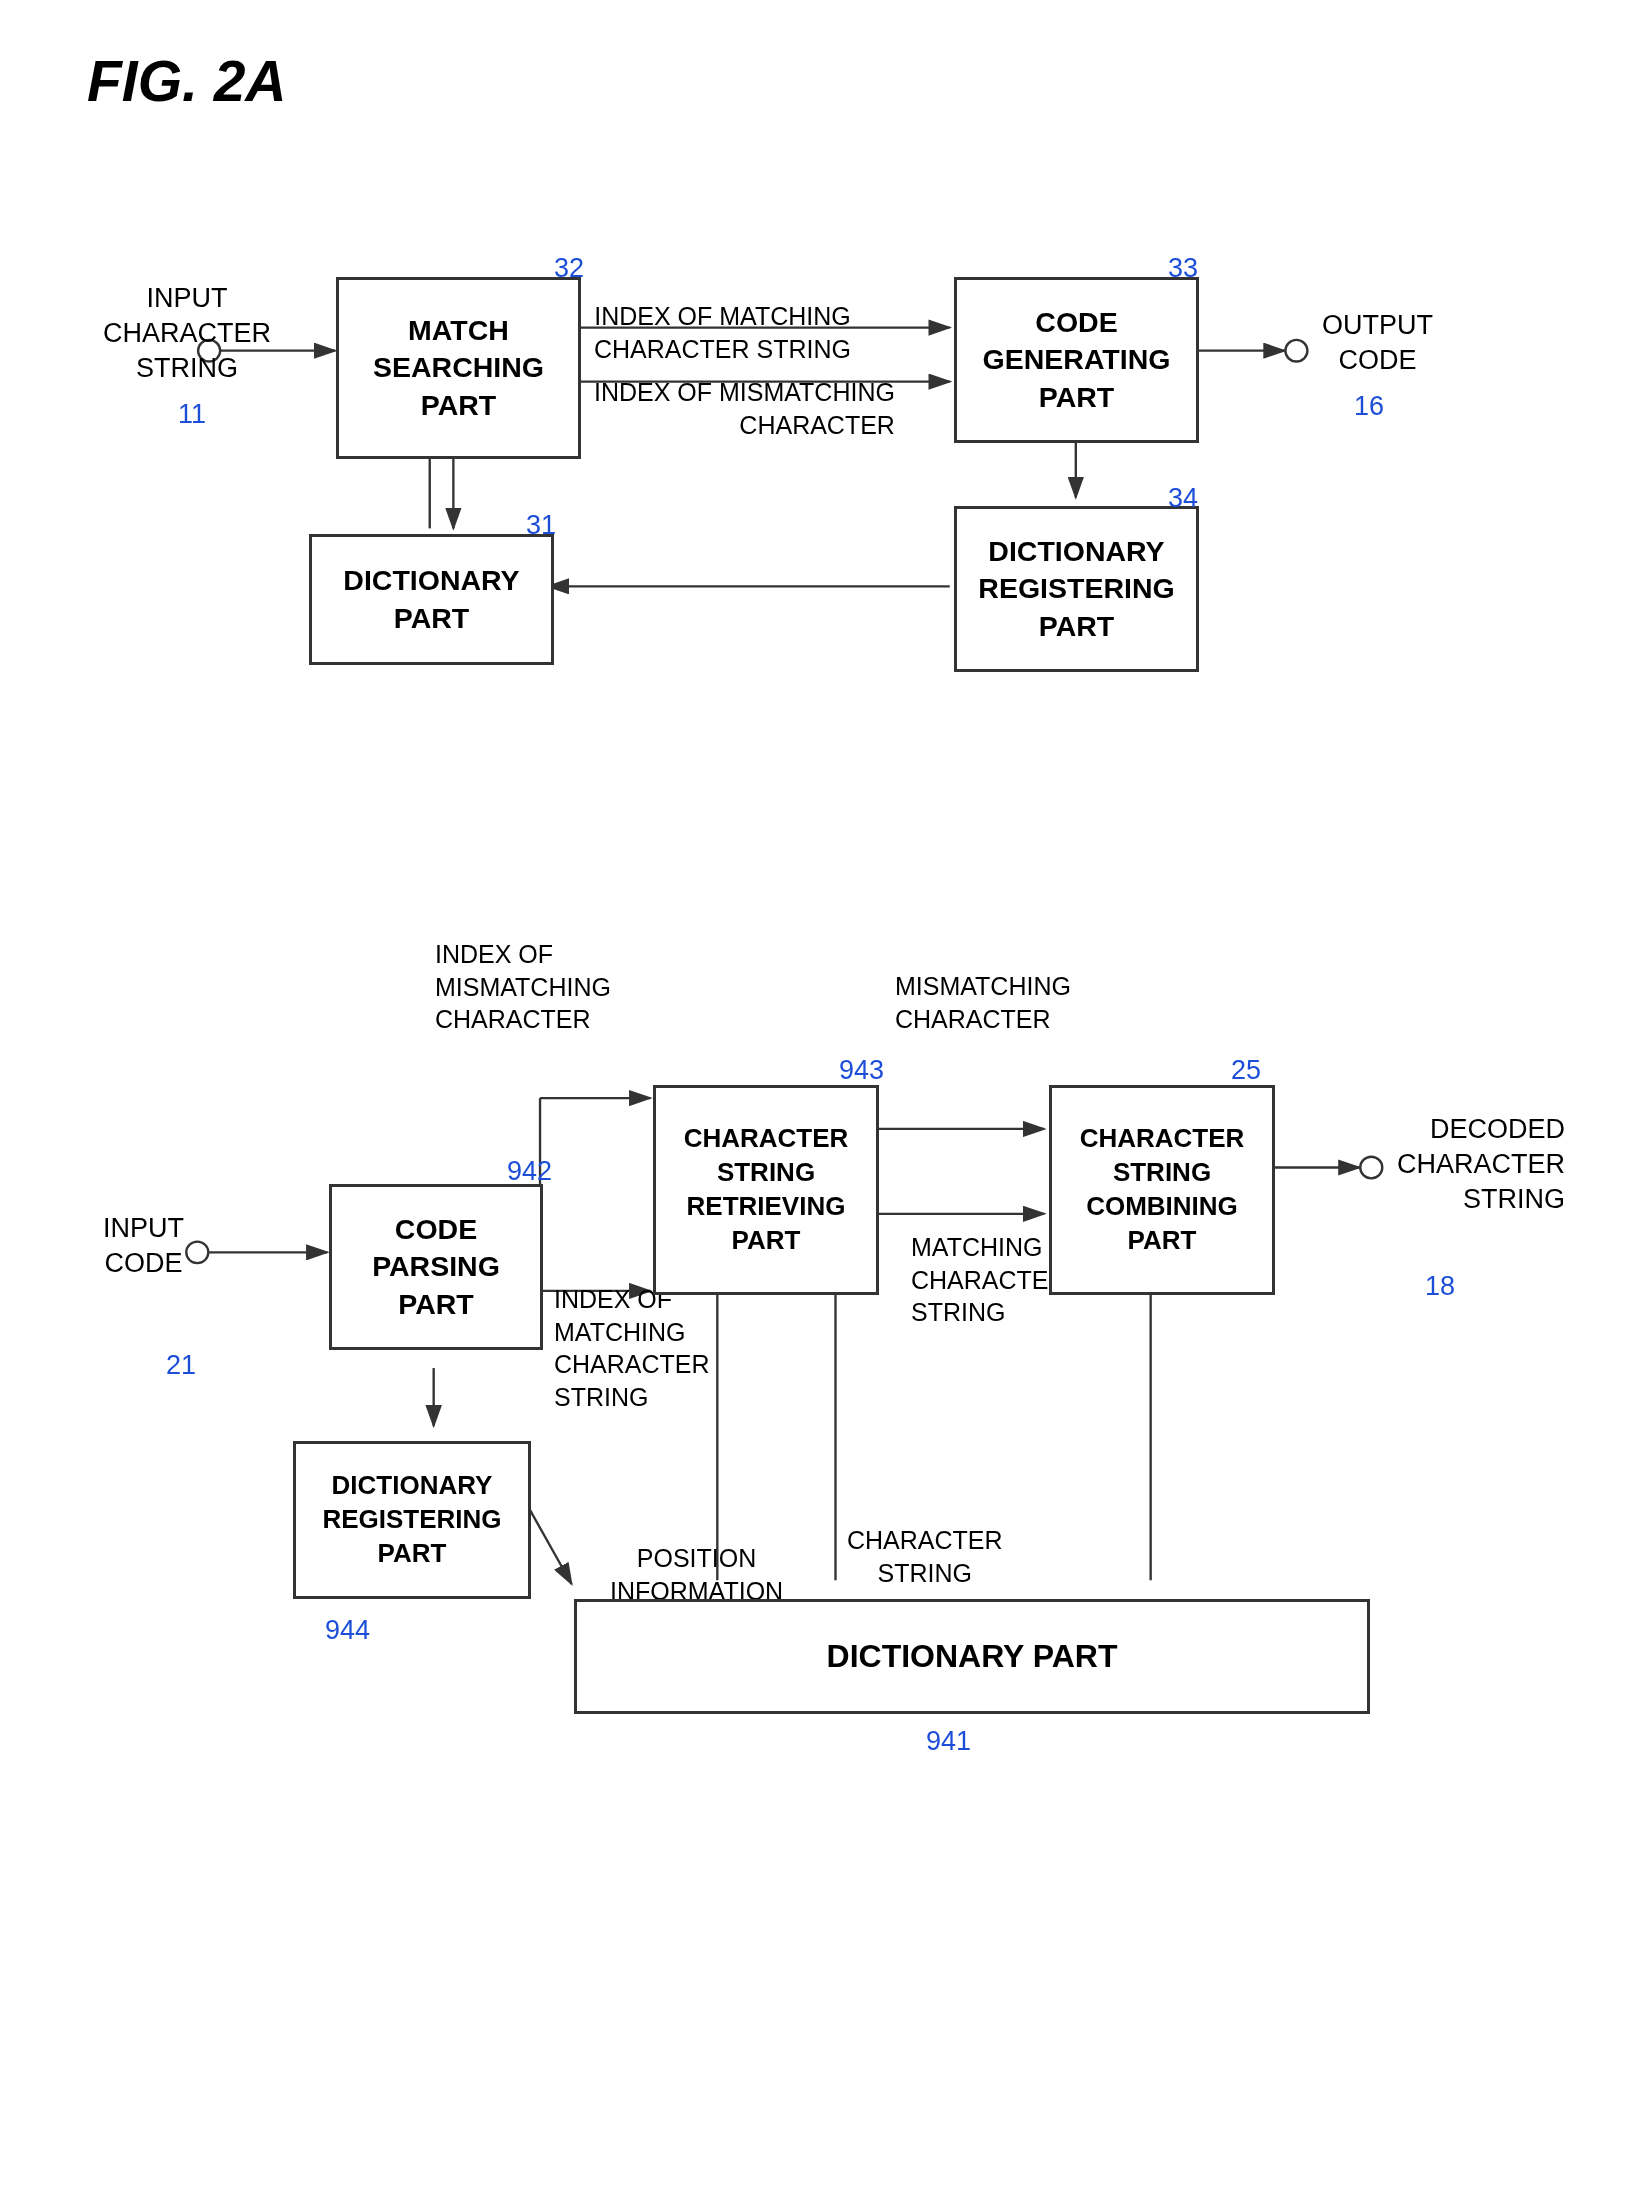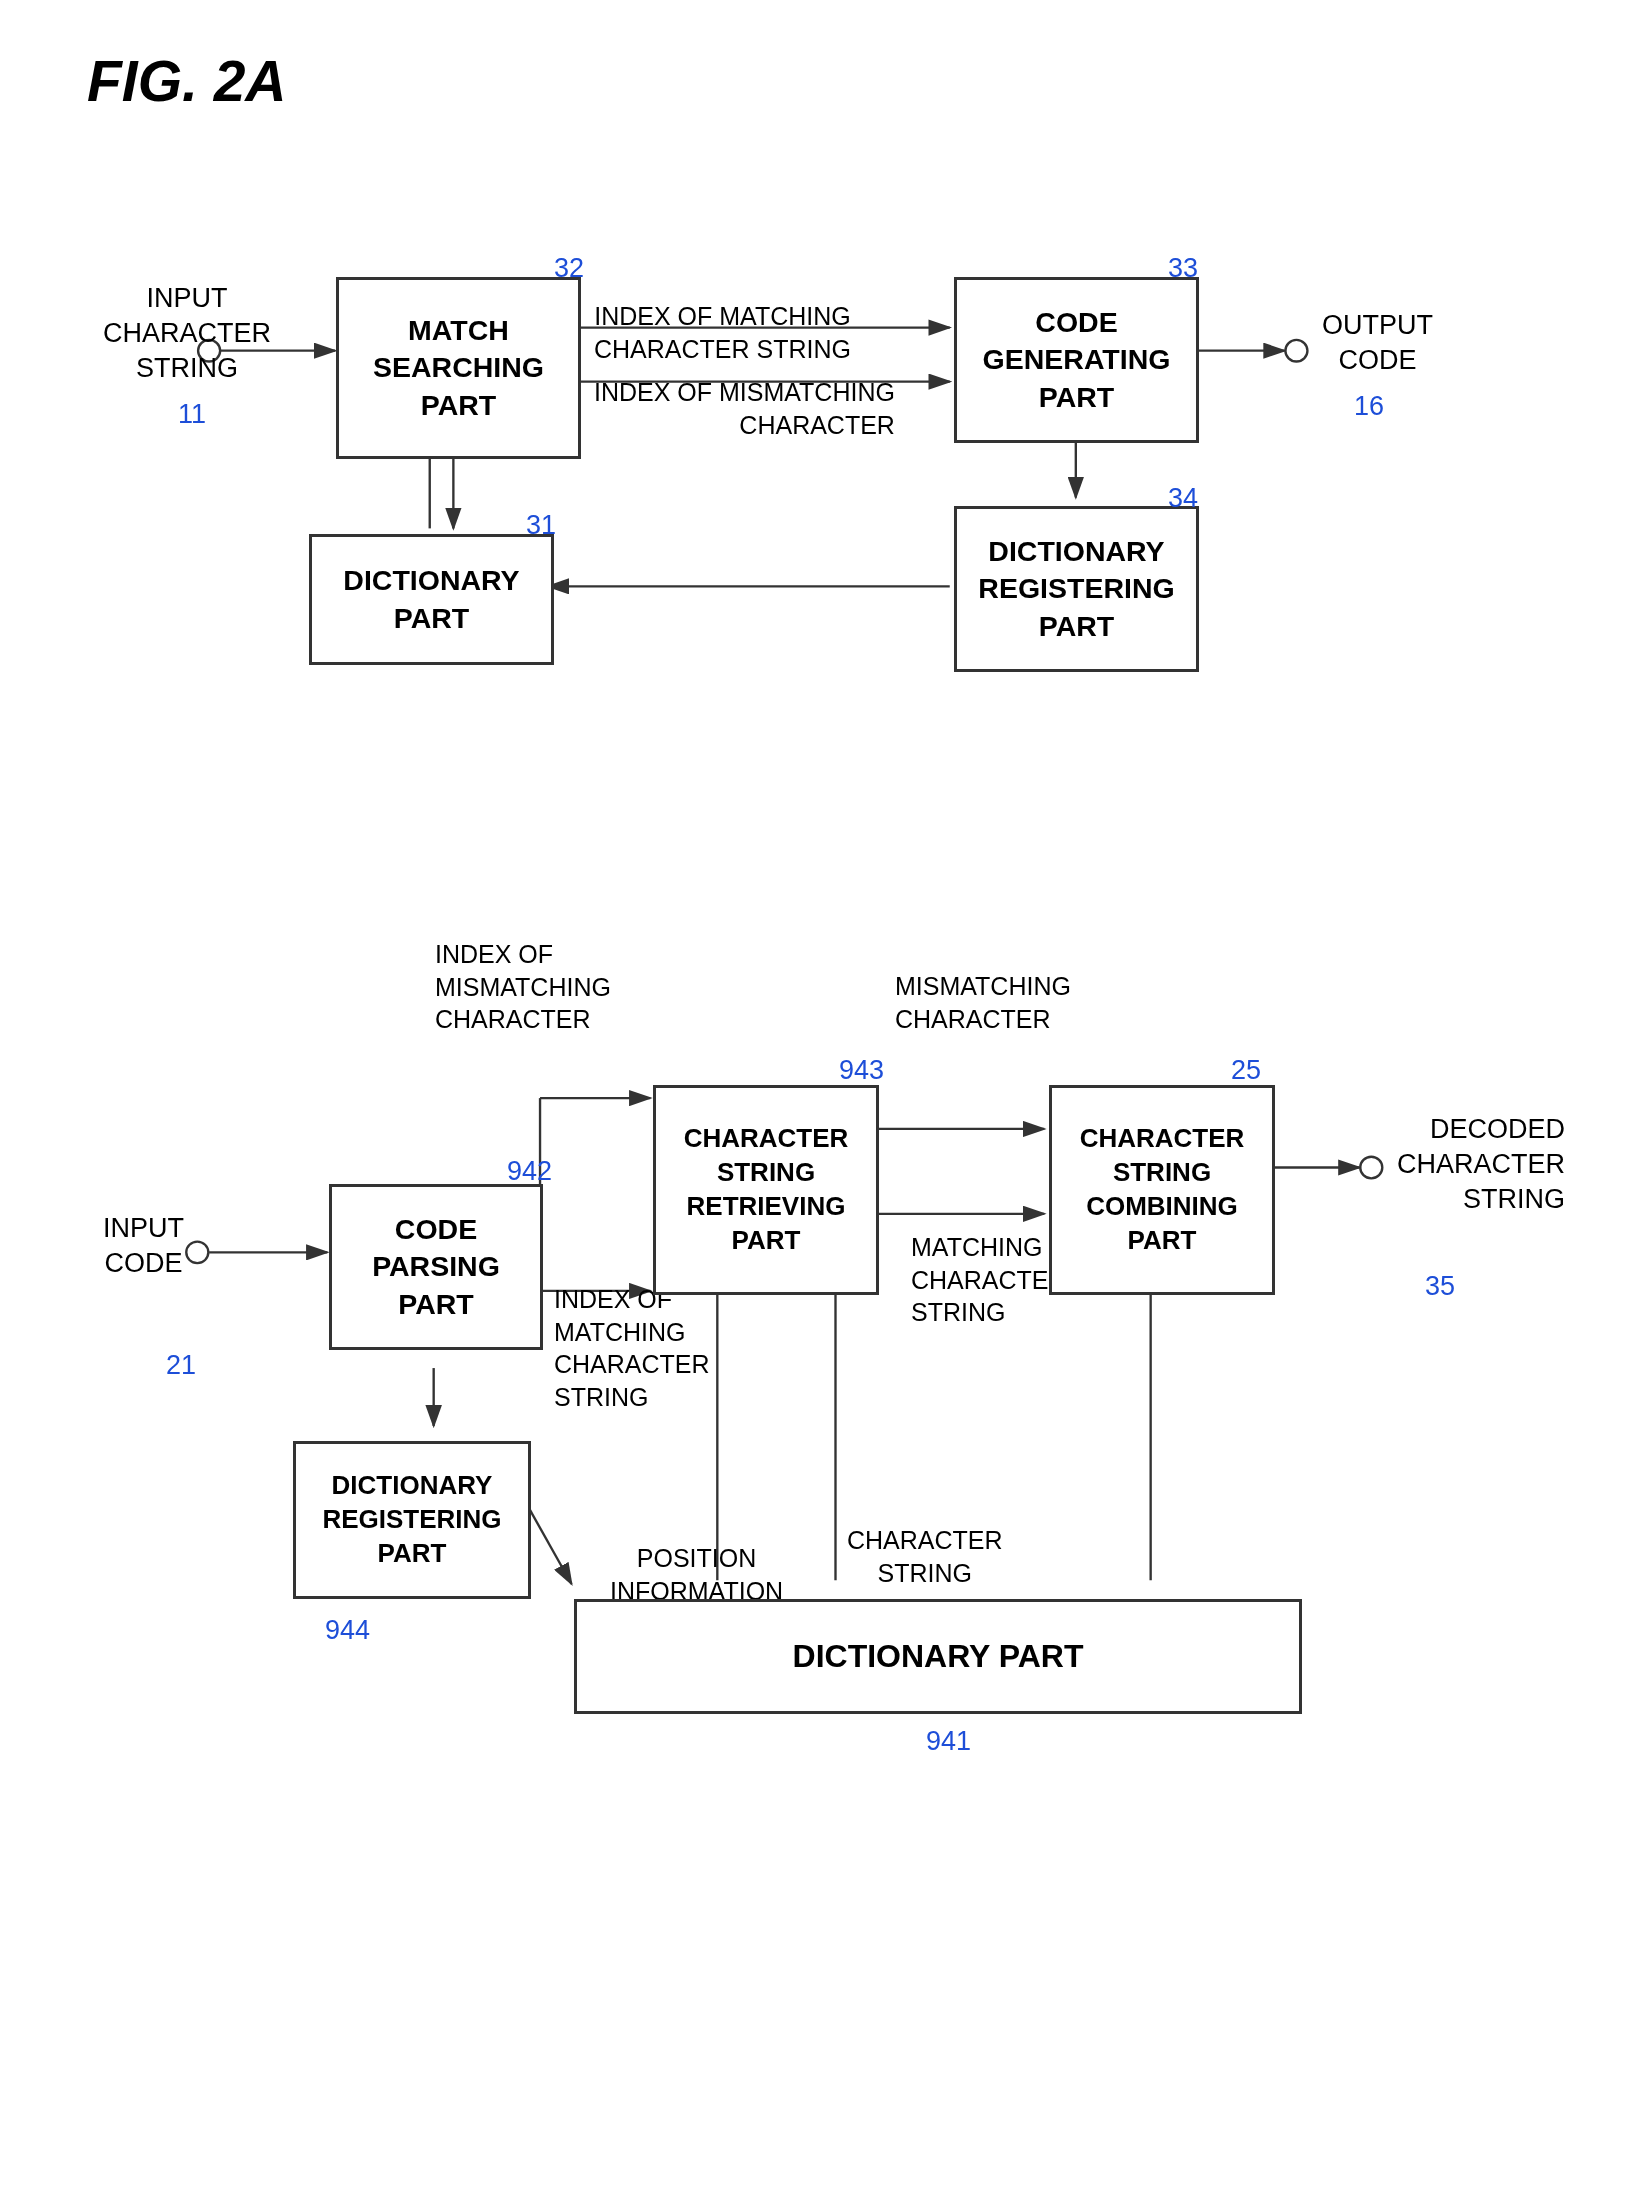--- a/index.html
+++ b/index.html
@@ -192,27 +192,27 @@
     <div class="ref-num" style="left:752px; top:196px;">943</div>
 
     <div class="label" style="left:808px; top:111px; font-size:25px; text-align:left;">MISMATCHING<br>CHARACTER</div>
 
     <div class="label" style="left:824px; top:372px; font-size:25px; text-align:left;">MATCHING<br>CHARACTER<br>STRING</div>
 
     <div class="box" style="left:962px; top:226px; width:226px; height:210px; font-size:26px;">CHARACTER<br>STRING<br>COMBINING<br>PART</div>
     <div class="ref-num" style="left:1144px; top:196px;">25</div>
 
     <div class="label" style="left:1310px; top:253px; font-size:27px; text-align:right;">DECODED<br>CHARACTER<br>STRING</div>
-    <div class="ref-num" style="left:1338px; top:412px;">35</div>
+    <div class="ref-num" style="left:1338px; top:412px;">18</div>
 
     <div class="box" style="left:206px; top:582px; width:238px; height:158px; font-size:26px;">DICTIONARY<br>REGISTERING<br>PART</div>
     <div class="ref-num" style="left:238px; top:756px;">944</div>
 
     <div class="label" style="left:523px; top:683px; font-size:25px; text-align:center;">POSITION<br>INFORMATION</div>
 
     <div class="label" style="left:760px; top:665px; font-size:25px; text-align:center;">CHARACTER<br>STRING</div>
 
-    <div class="box" style="left:487px; top:740px; width:728px; height:115px; font-size:32px;">DICTIONARY PART</div>
+    <div class="box" style="left:487px; top:740px; width:796px; height:115px; font-size:32px;">DICTIONARY PART</div>
 
     <div class="ref-num" style="left:839px; top:867px; font-size:27px;">941</div>
   </div>
 </div>
 
 
 </body></html>

